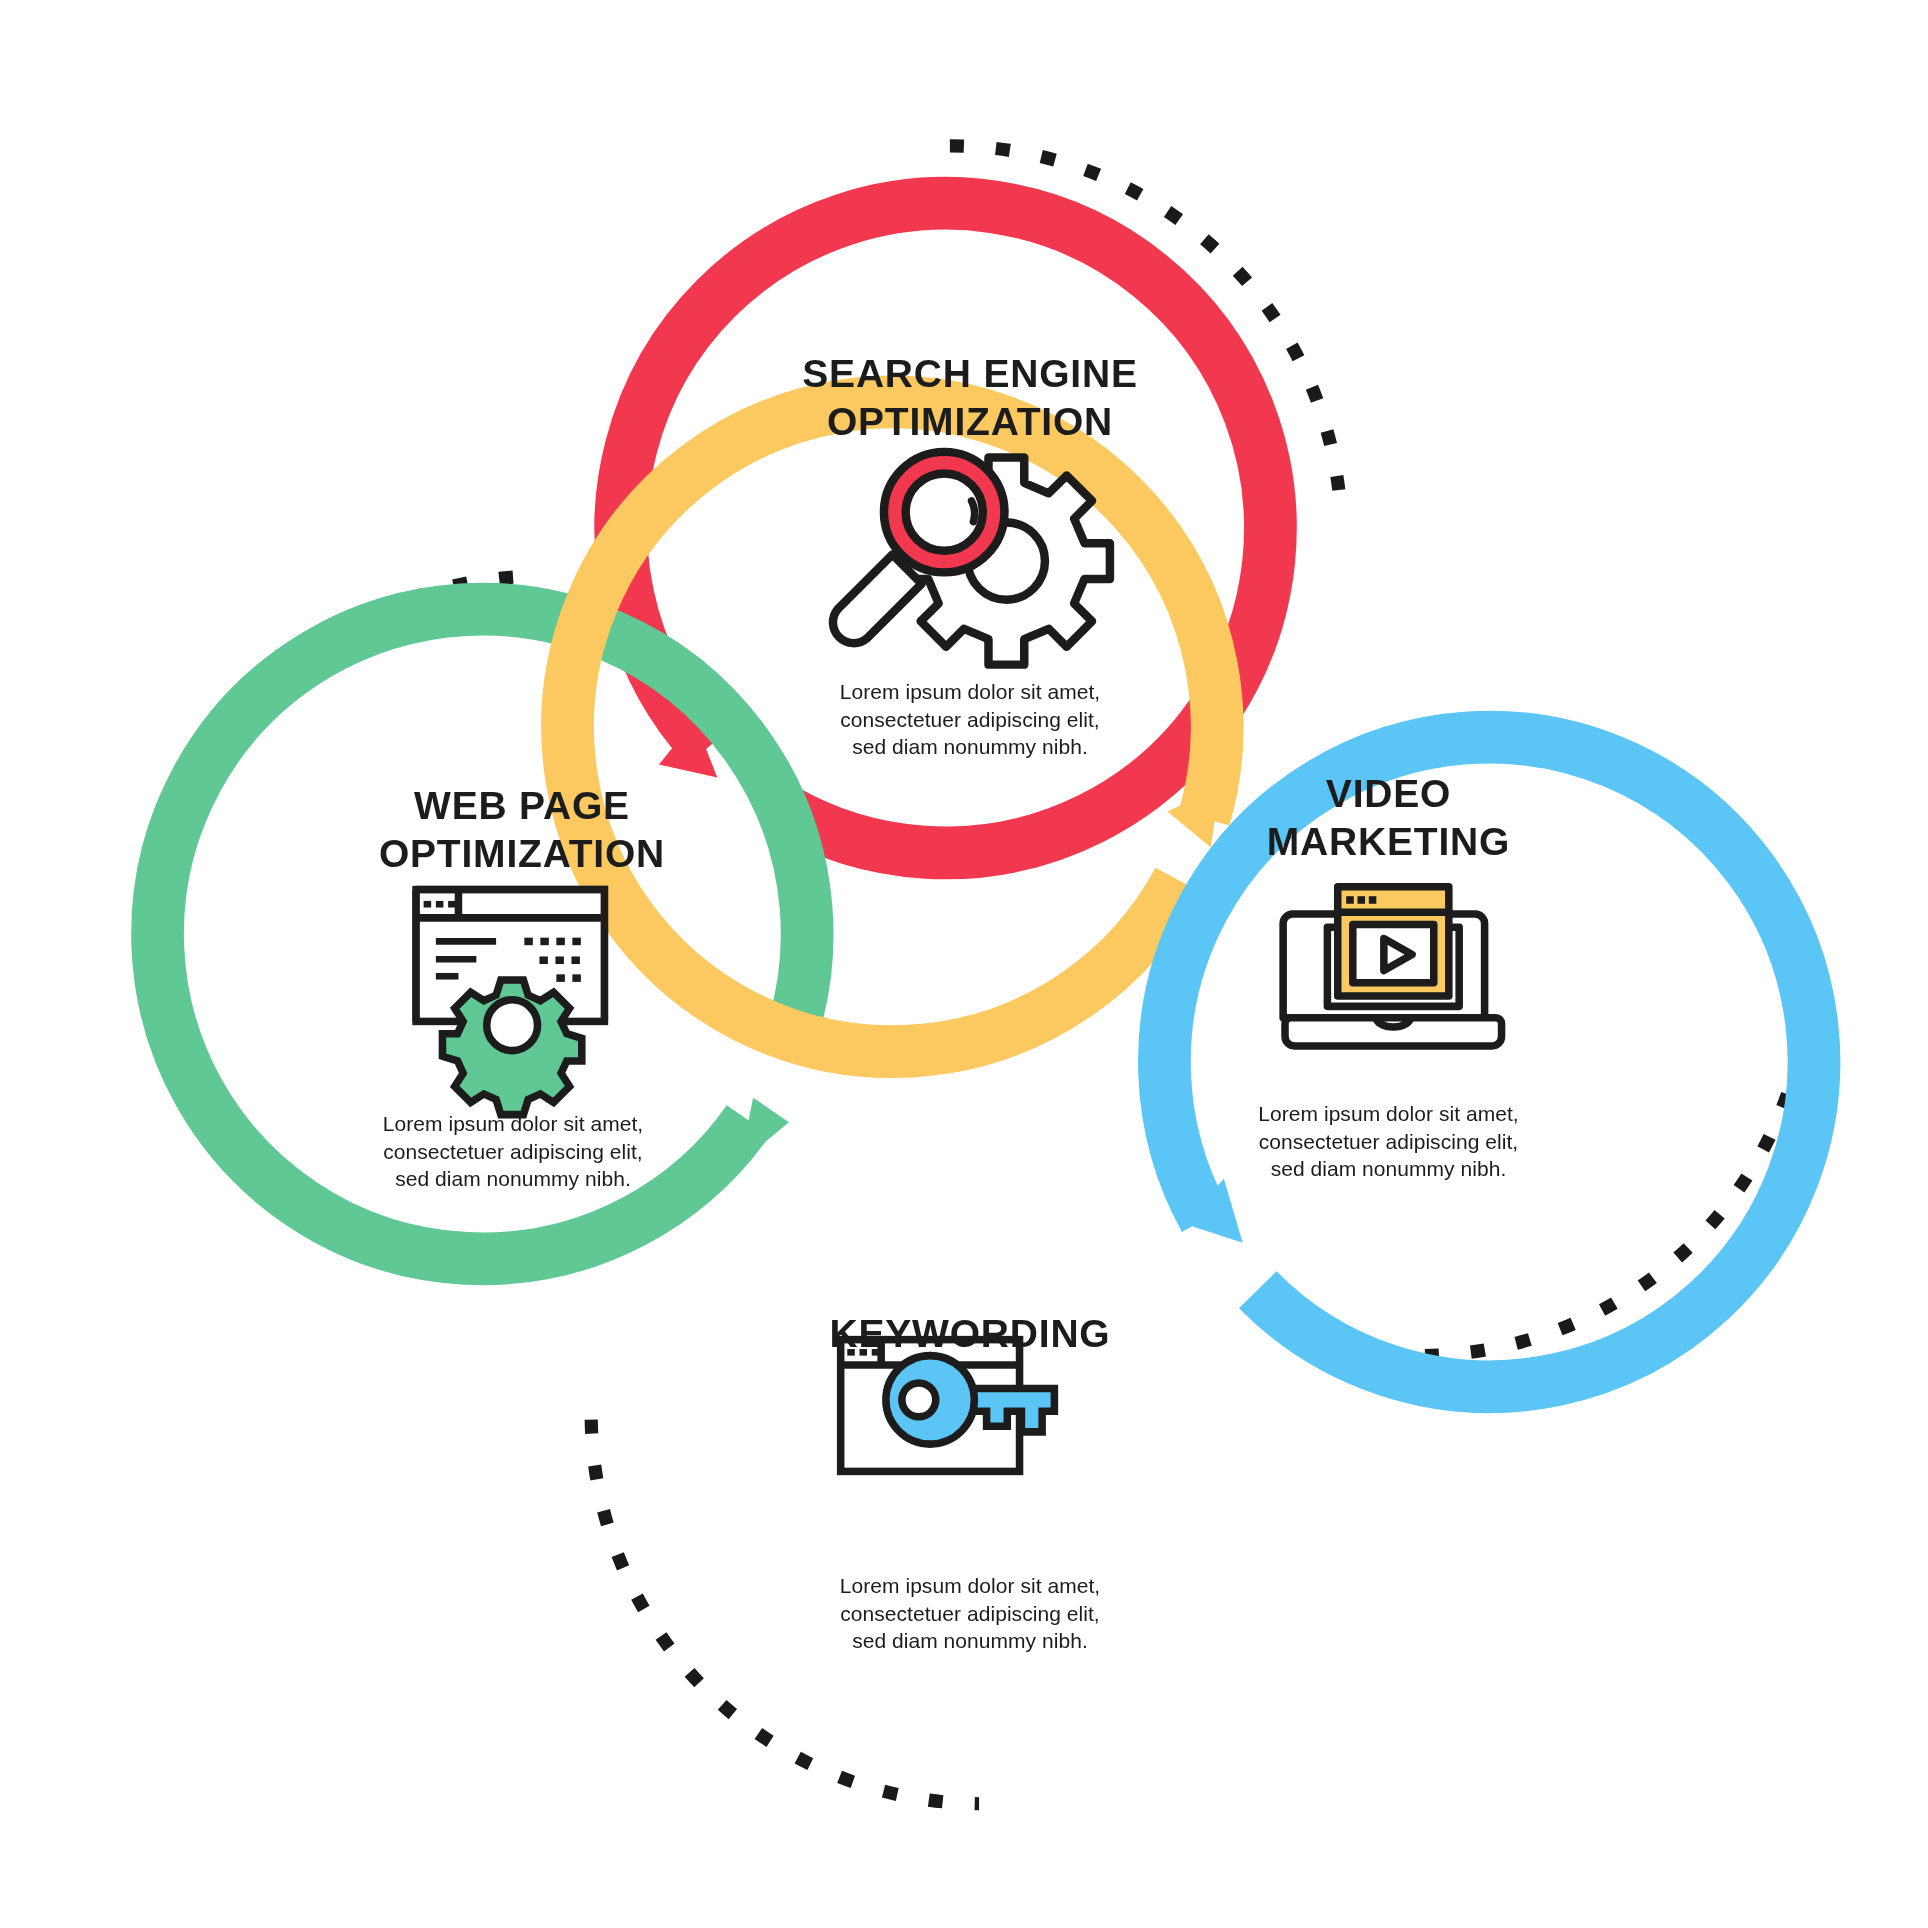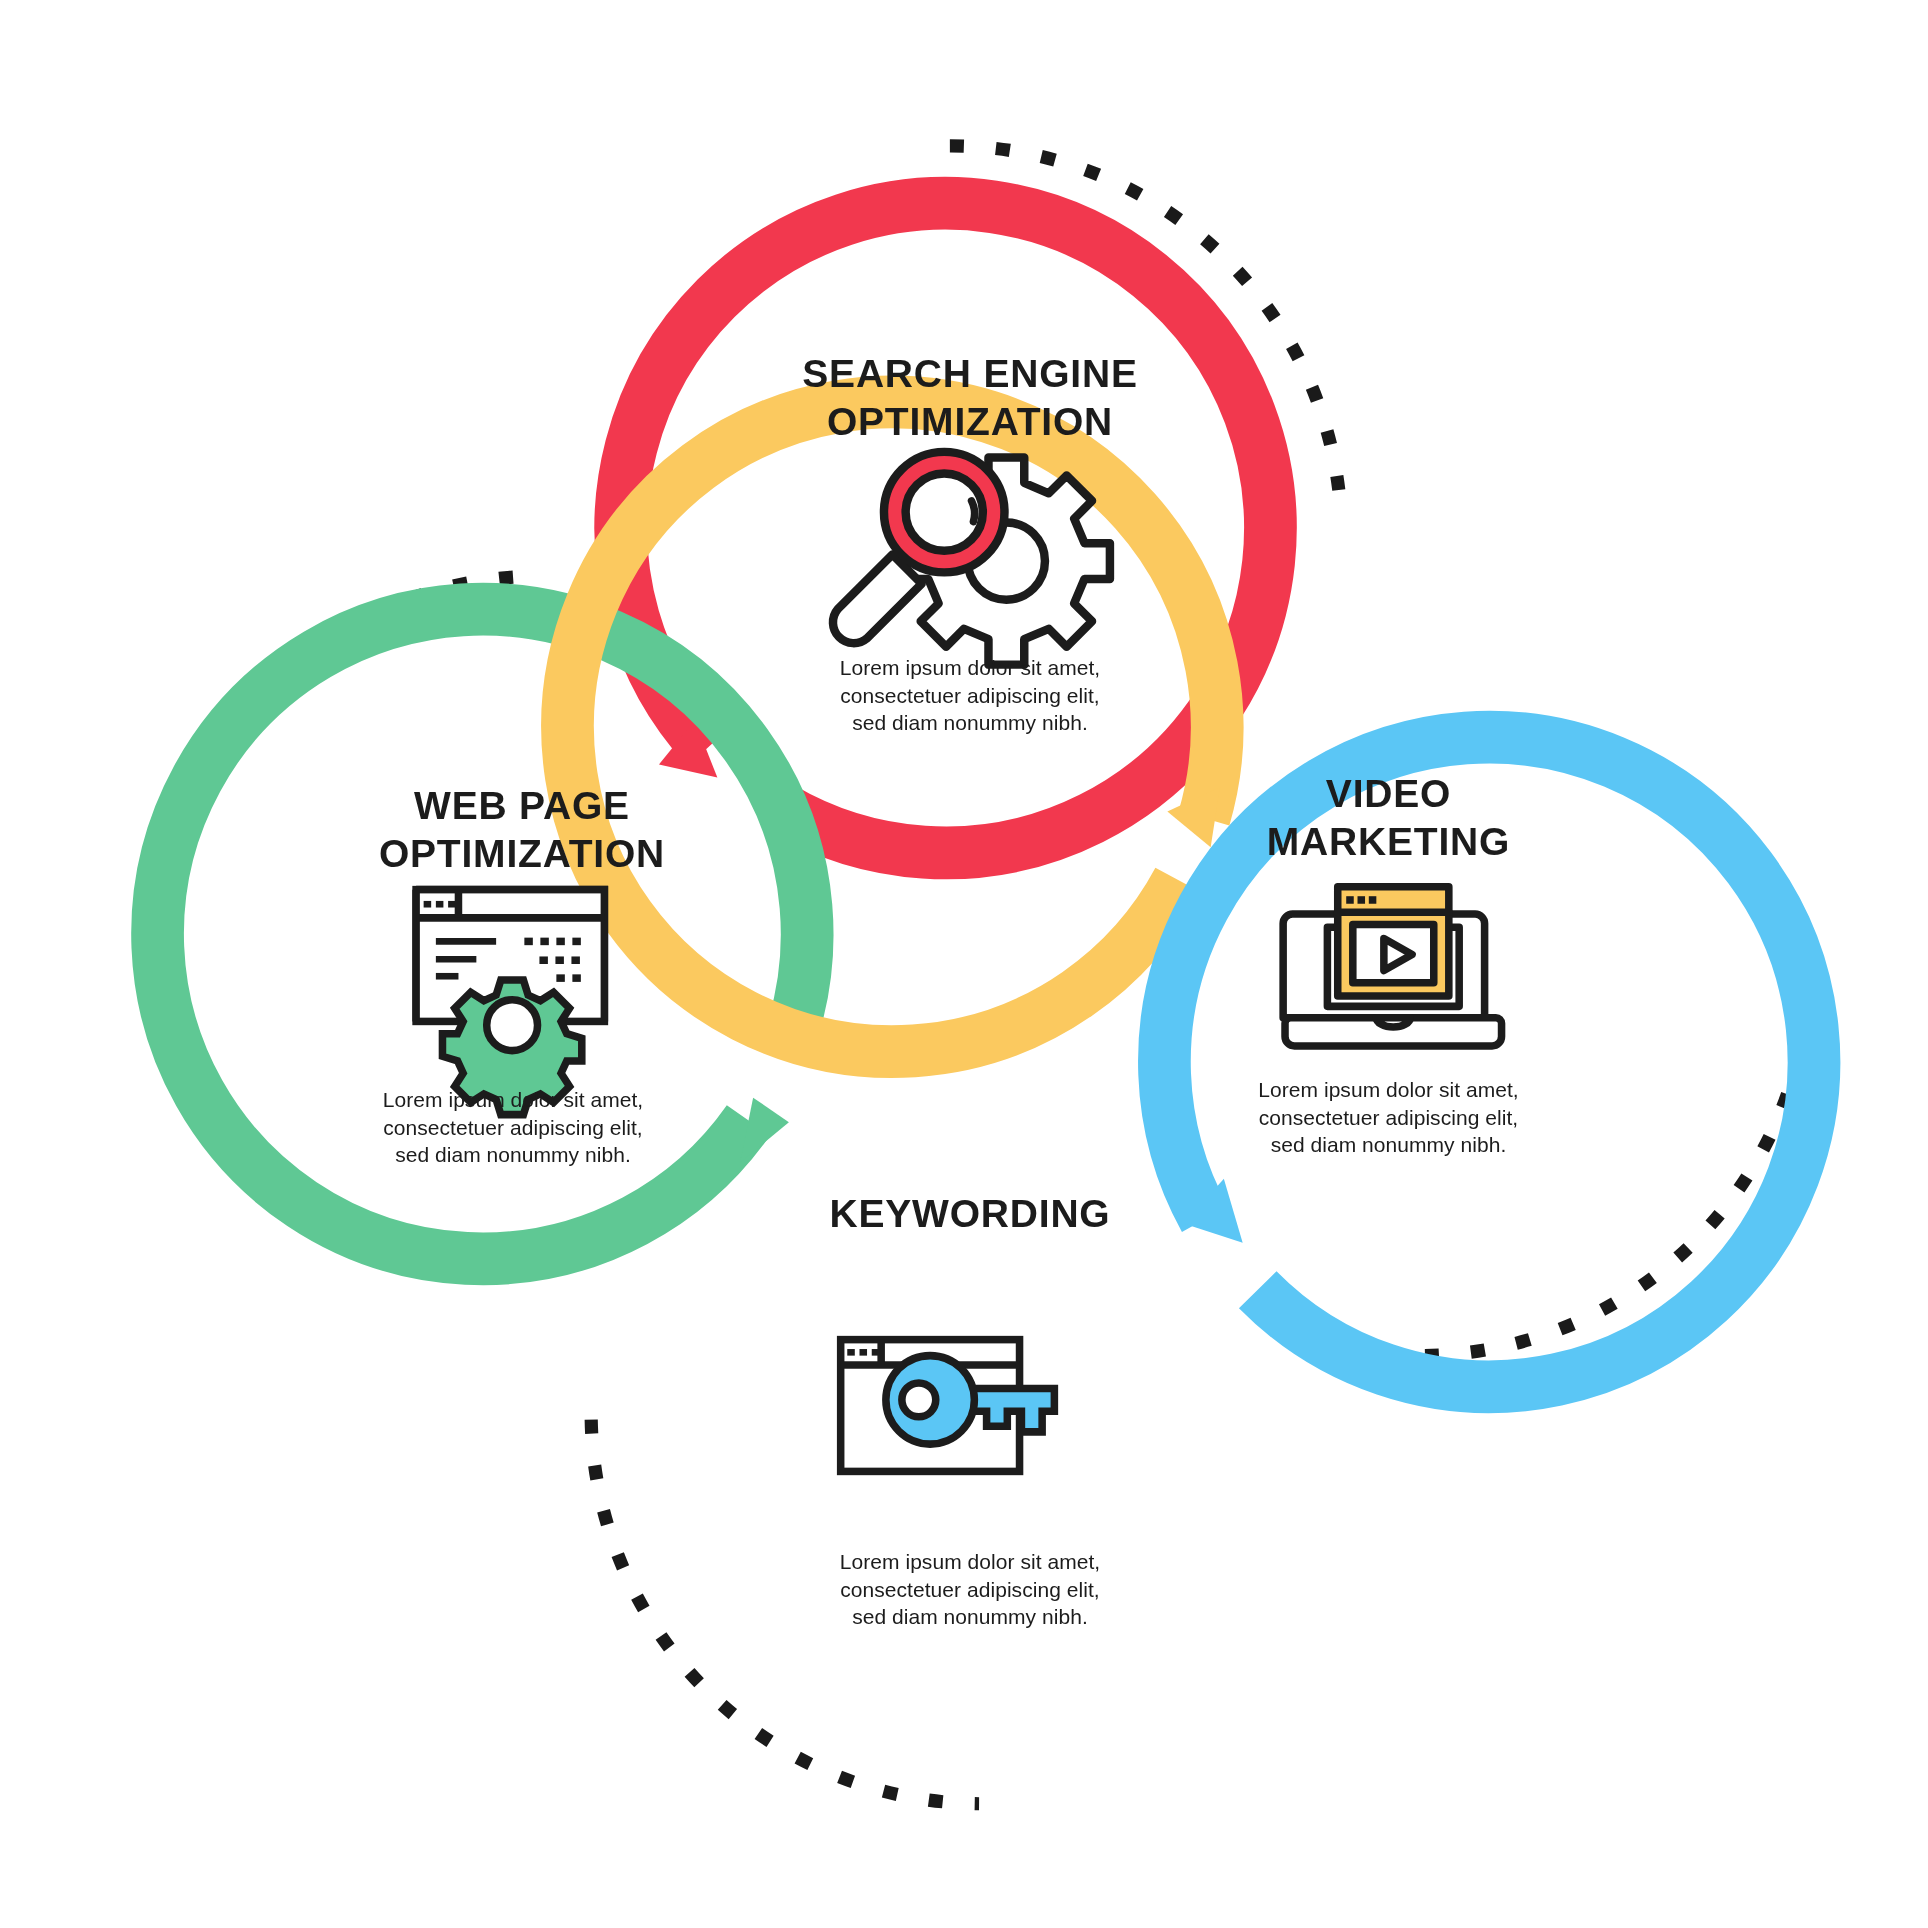--- a/index.html
+++ b/index.html
@@ -43,29 +43,30 @@
     white-space: pre-line;
   }
   .node-desc {
     font-family: "Liberation Sans", sans-serif;
     font-weight: 400;
     font-size: 21px;
     line-height: 1.32;
     letter-spacing: 0.05px;
     color: #1C1C1C;
     white-space: pre-line;
+    margin-top: 24px;
   }
   
   .tb-seo   { left: 692px;  top: 350px;  width: 556px; }
   .dsc-seo  { left: 692px;  top: 654px;  width: 556px; }
   .tb-web   { left: 244px;  top: 782px;  width: 556px; }
   .dsc-web  { left: 235px;  top: 1086px; width: 556px; }
   .tb-vid   { left: 1125px; top: 770px;  width: 527px; }
   .dsc-vid  { left: 1125px; top: 1076px; width: 527px; }
-  .tb-key   { left: 692px;  top: 1190px; width: 556px; }
+  .tb-key   { left: 692px;  top: 1310px; width: 556px; }
   .dsc-key  { left: 692px;  top: 1548px; width: 556px; }
 </style>
 </head>
 <body>
 
 <div id="stage">
 
   <svg id="diagram" viewBox="0 0 2048 2048">
 
     <g fill="none" stroke="#1A1A1A" stroke-width="14" stroke-linecap="butt" stroke-dasharray="15 34">

